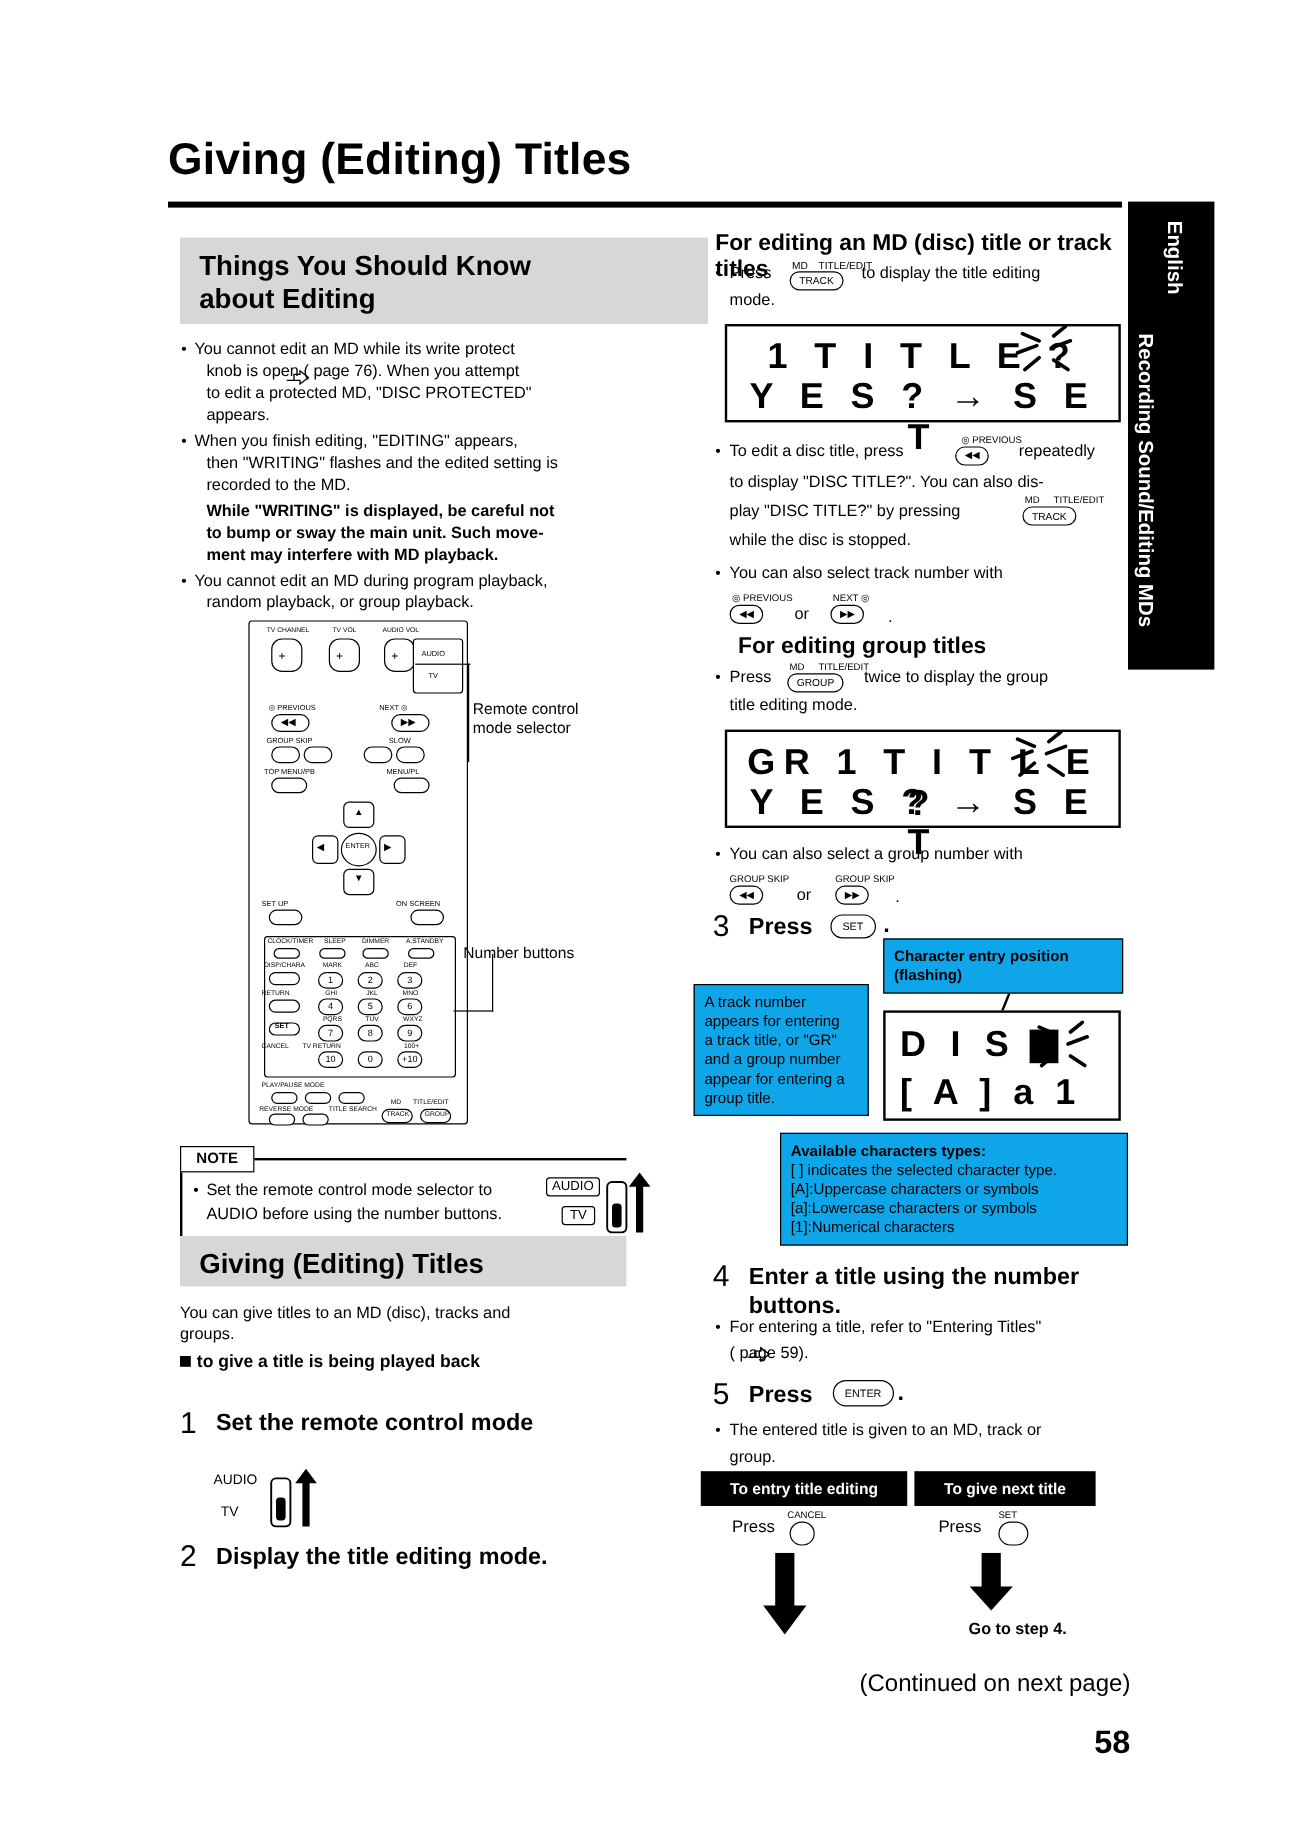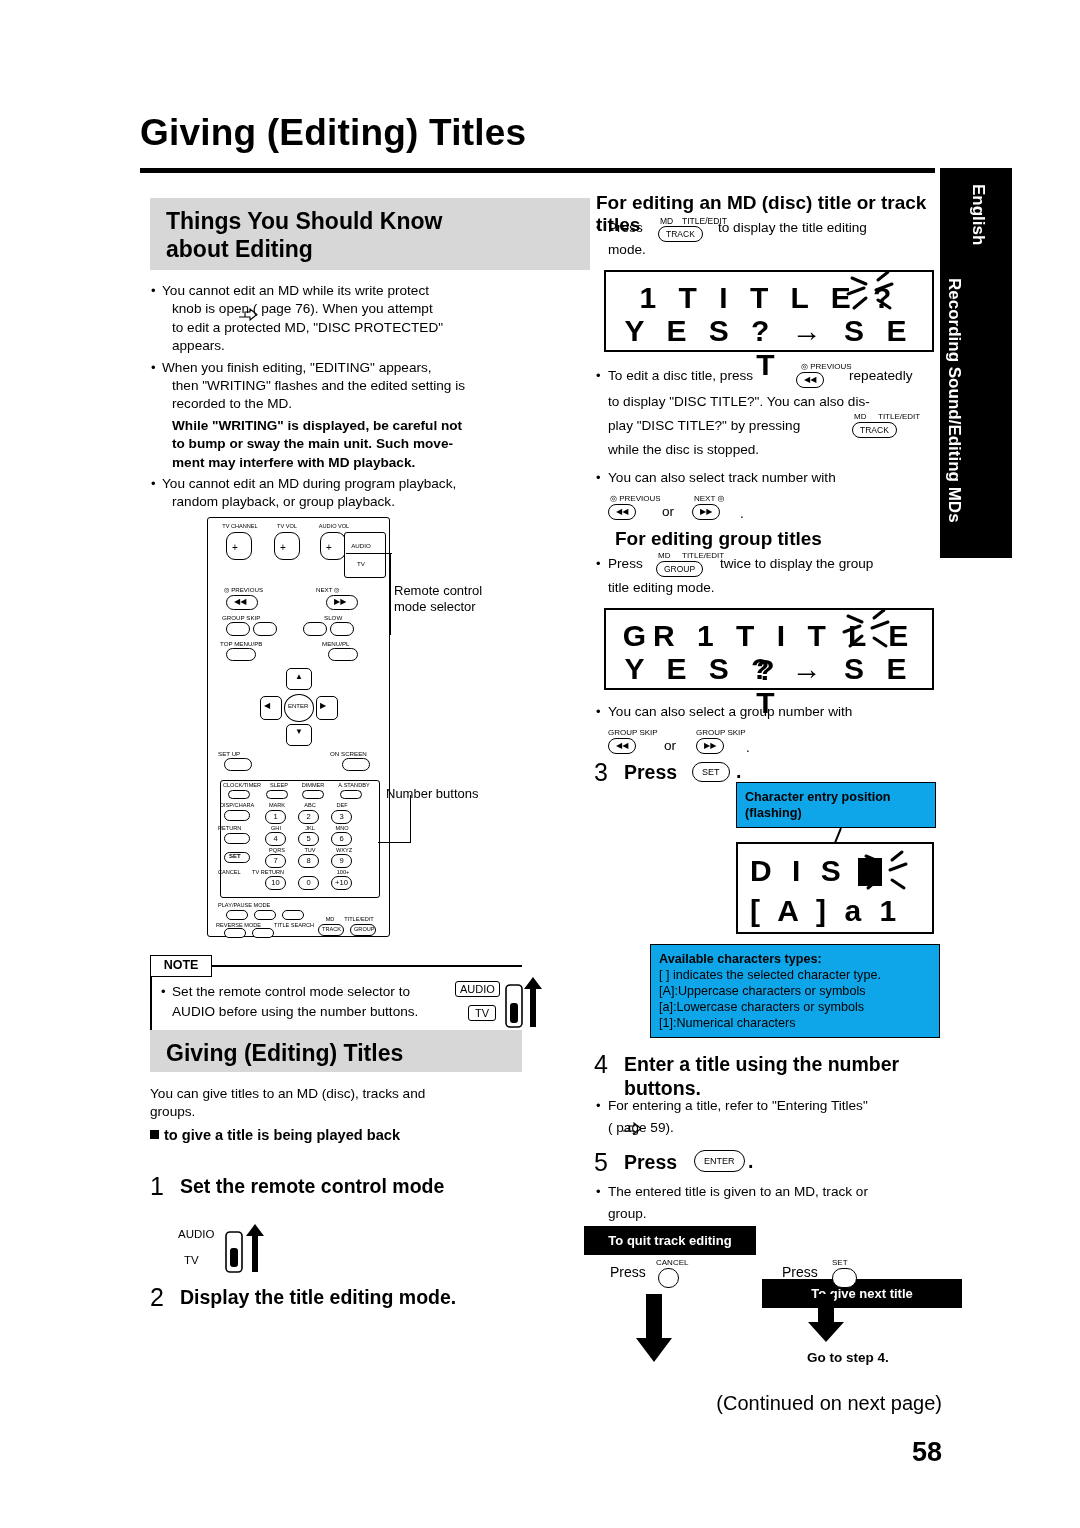--- a/index.html
+++ b/index.html
@@ -420,20 +420,28 @@
   <div class="steptxt" style="left:624px; top:760px;">Press</div>
   <span class="keybtn" style="position:absolute; left:692px; top:762px; font-size:9px; padding:3px 9px;">SET</span>
   <span style="position:absolute; left:736px; top:760px; font-size:19.5px; font-weight:bold;">.</span>
 
   <div class="boxed" style="left:736px; top:782px; width:200px;">
     <div class="b">Character entry position</div>
     <div class="b">(flashing)</div>
   </div>
   <div style="position:absolute; left:840px; top:828px; width:1.5px; height:26px; background:#000; transform:rotate(22deg); transform-origin:top;"></div>
 
+  <div class="boxed" style="left:578px; top:820px; width:146px;">
+    <div>A track number</div>
+    <div>appears for entering</div>
+    <div>a track title, or "GR"</div>
+    <div>and a group number</div>
+    <div>appear for entering a</div>
+    <div>group title.</div>
+  </div>
 
   <div class="lcd" style="left:736px; top:842px; width:198px; height:92px;">
     <div style="position:absolute; left:12px; top:10px; font-size:30px; font-weight:bold; letter-spacing:6px;">D I S C</div>
     <div style="position:absolute; left:12px; top:50px; font-size:30px; font-weight:bold; letter-spacing:5px;">[ A ] a 1</div>
     <div style="position:absolute; left:120px; top:14px; width:24px; height:28px; background:#000;"></div>
   </div>
   <svg style="position:absolute; left:856px; top:846px;" width="60" height="46" viewBox="0 0 60 46">
     <g stroke="#000" stroke-width="3" stroke-linecap="round">
       <line x1="6" y1="26" x2="22" y2="22"></line>
       <line x1="12" y1="42" x2="24" y2="32"></line>
@@ -470,22 +478,22 @@
   <div class="steptxt" style="left:624px; top:1150px;">Press</div>
   <span class="keybtn" style="position:absolute; left:694px; top:1150px; font-size:9px; padding:4px 9px;">ENTER</span>
   <span style="position:absolute; left:748px; top:1150px; font-size:19.5px; font-weight:bold;">.</span>
 
   <div style="position:absolute; left:596px; top:1184px; width:352px;">
     <span style="position:absolute; left:0; top:0; font-size:13px;">•</span>
     <span style="position:absolute; left:12px; top:0; font-size:13.6px;">The entered title is given to an MD, track or</span>
     <span style="position:absolute; left:12px; top:22px; font-size:13.6px;">group.</span>
   </div>
 
-  <div class="blackbox" style="left:584px; top:1226px; width:172px;">To quit track editing</div>
-  <div class="blackbox" style="left:762px; top:1279px; width:200px;">To give next title</div>
+  <div class="blackbox" style="left:584px; top:1226px; width:172px;">To entry title editing</div>
+  <div class="blackbox" style="left:762px; top:1226px; width:151px;">To give next title</div>
 
   <div style="position:absolute; left:610px; top:1264px; font-size:14px;">Press</div>
   <div style="position:absolute; left:656px; top:1258px; font-size:8px;">CANCEL</div>
   <span class="keybtn" style="position:absolute; left:658px; top:1268px; font-size:9px; padding:3px 8px;">&nbsp;</span>
 
   <div style="position:absolute; left:782px; top:1264px; font-size:14px;">Press</div>
   <div style="position:absolute; left:832px; top:1258px; font-size:8px;">SET</div>
   <span class="keybtn" style="position:absolute; left:832px; top:1268px; font-size:9px; padding:3px 10px;">&nbsp;</span>
 
   <svg style="position:absolute; left:634px; top:1294px;" width="40" height="70" viewBox="0 0 40 70">

